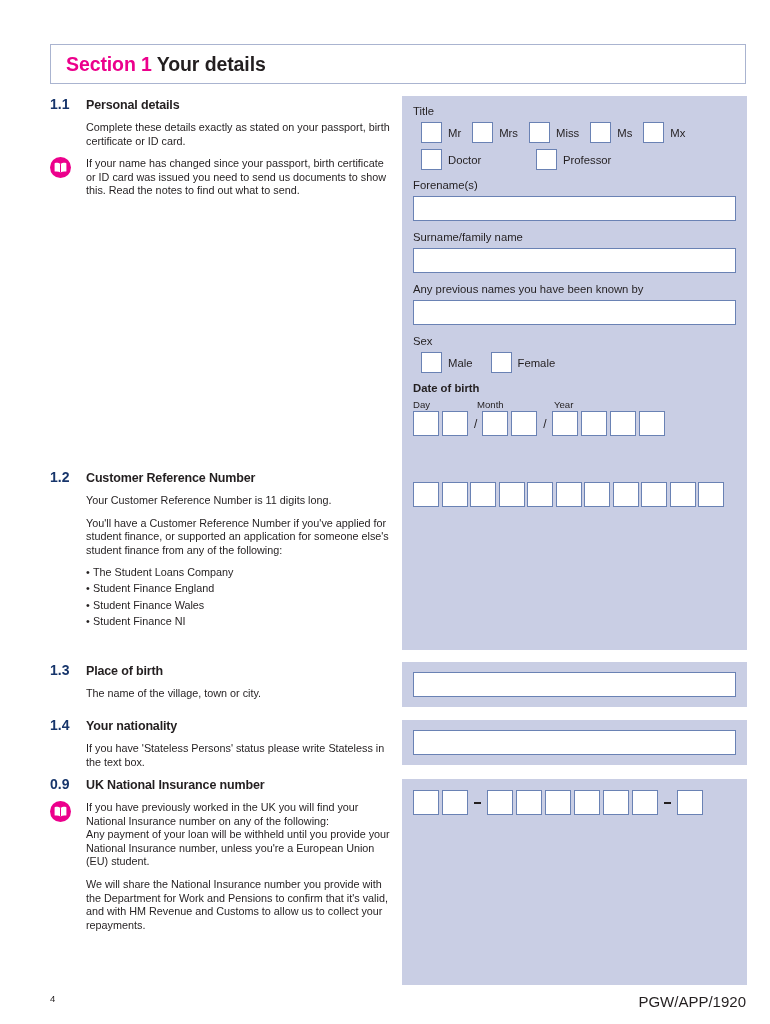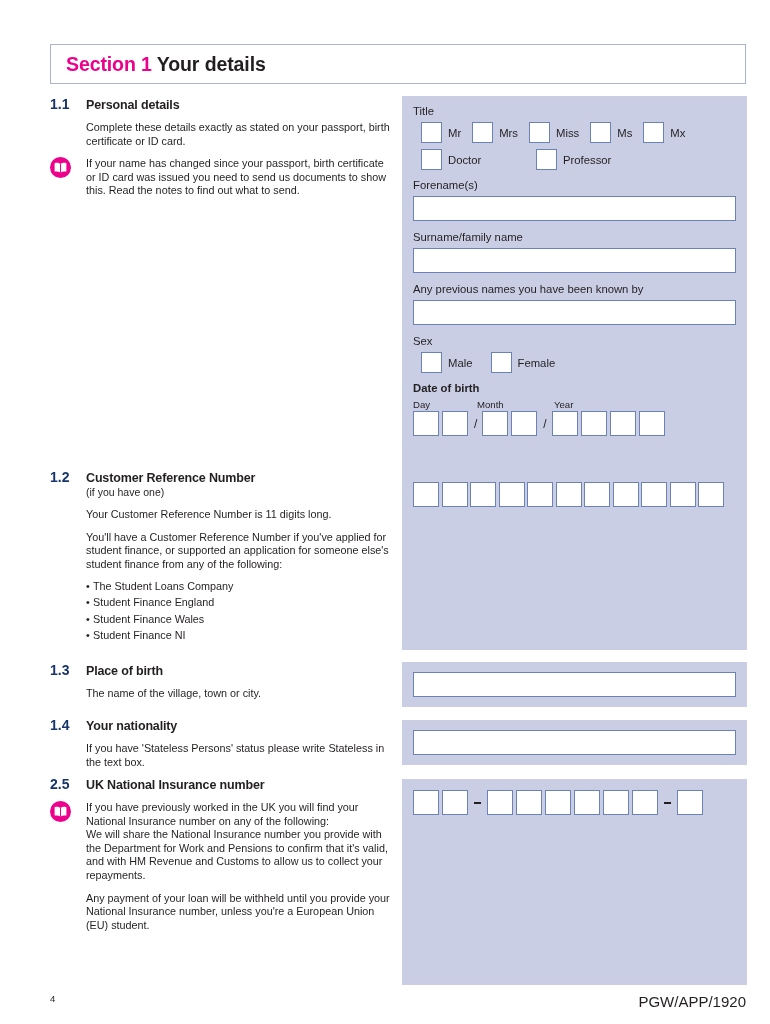--- a/index.html
+++ b/index.html
@@ -294,21 +294,20 @@
           <div class="para">If your name has changed since your passport, birth certificate or ID card was issued you need to send us documents to show this. Read the notes to find out what to send.</div>
         </div>
       </div>
     </div>
 
     <div class="qblock" style="top:469px;">
       <div class="q-head">
         <div class="q-num">1.2</div>
         <div class="q-title">Customer Reference Number</div>
       </div>
-      <div class="q-sub">(if you have one)</div>
       <div class="q-body">
         <div class="para">Your Customer Reference Number is 11 digits long.</div>
         <div class="para">You'll have a Customer Reference Number if you've applied for student finance, or supported an application for someone else's student finance from any of the following:</div>
         <ul class="bullets">
           <li>The Student Loans Company</li>
           <li>Student Finance England</li>
           <li>Student Finance Wales</li>
           <li>Student Finance NI</li>
         </ul>
       </div>
@@ -329,35 +328,35 @@
         <div class="q-num">1.4</div>
         <div class="q-title">Your nationality</div>
       </div>
       <div class="q-body">
         <div class="para">If you have 'Stateless Persons' status please write Stateless in the text box.</div>
       </div>
     </div>
 
     <div class="qblock" style="top:776px;">
       <div class="q-head">
-        <div class="q-num">2.5</div>
+        <div class="q-num">0.9</div>
         <div class="q-title">UK National Insurance number</div>
       </div>
       <div class="q-body">
         <div class="note-row" style="margin-top:4px;">
           <span class="note-icon">
             <svg width="13" height="11" viewBox="0 0 13 11" aria-hidden="true">
               <path d="M6.5 2.1C5.2 1.0 3.4 0.7 1.2 0.9C0.8 0.95 0.6 1.1 0.6 1.5L0.6 9.0C0.6 9.4 0.85 9.6 1.3 9.55C3.3 9.35 5.1 9.6 6.5 10.5C7.9 9.6 9.7 9.35 11.7 9.55C12.15 9.6 12.4 9.4 12.4 9.0L12.4 1.5C12.4 1.1 12.2 0.95 11.8 0.9C9.6 0.7 7.8 1.0 6.5 2.1Z" fill="#ffffff"></path>
               <rect x="6.0" y="2.1" width="1.0" height="8.4" fill="#ec008c"></rect>
             </svg>
           </span>
           <div class="para">If you have previously worked in the UK you will find your National Insurance number on any of the following:</div>
         </div>
+        <div class="para">Any payment of your loan will be withheld until you provide your National Insurance number, unless you're a European Union (EU) student.</div>
         <div class="para">We will share the National Insurance number you provide with the Department for Work and Pensions to confirm that it's valid, and with HM Revenue and Customs to allow us to collect your repayments.</div>
-        <div class="para">Any payment of your loan will be withheld until you provide your National Insurance number, unless you're a European Union (EU) student.</div>
       </div>
     </div>
 
   </div>
 
   <div class="right-col">
 
     <div class="panel" style="top:96px; height:380px;">
       <div class="fld-label">Title</div>
       <div class="cb-row">

